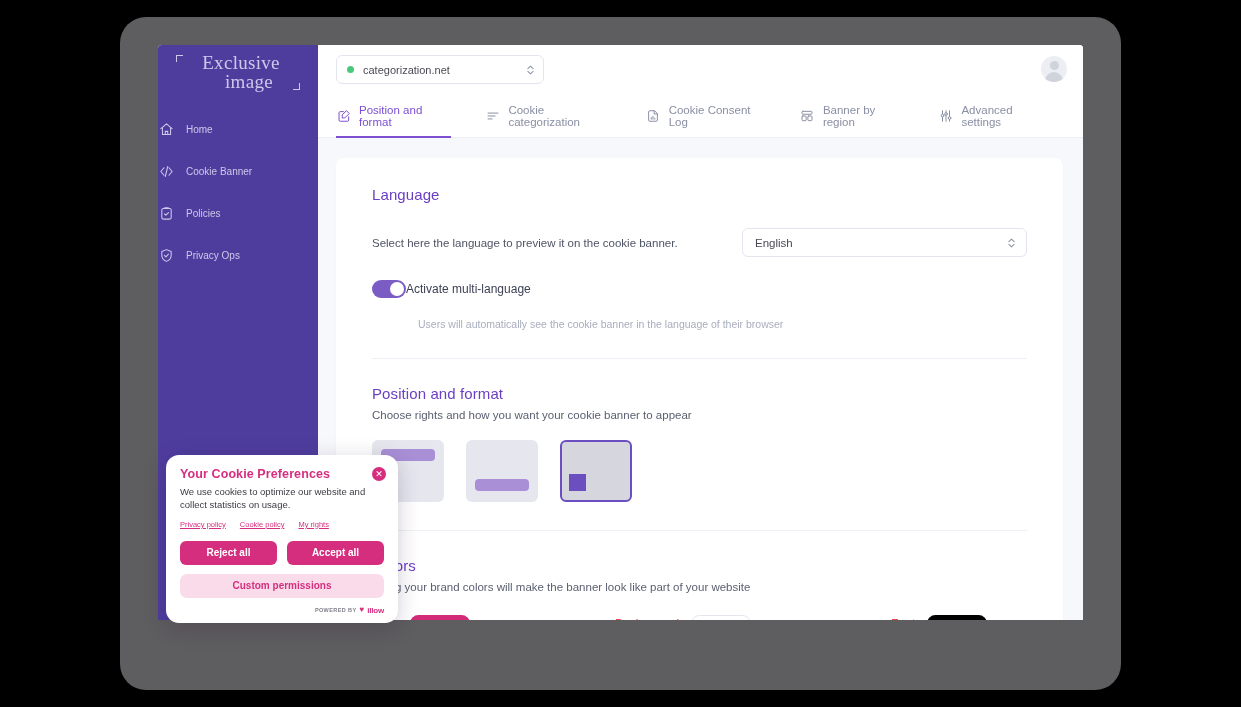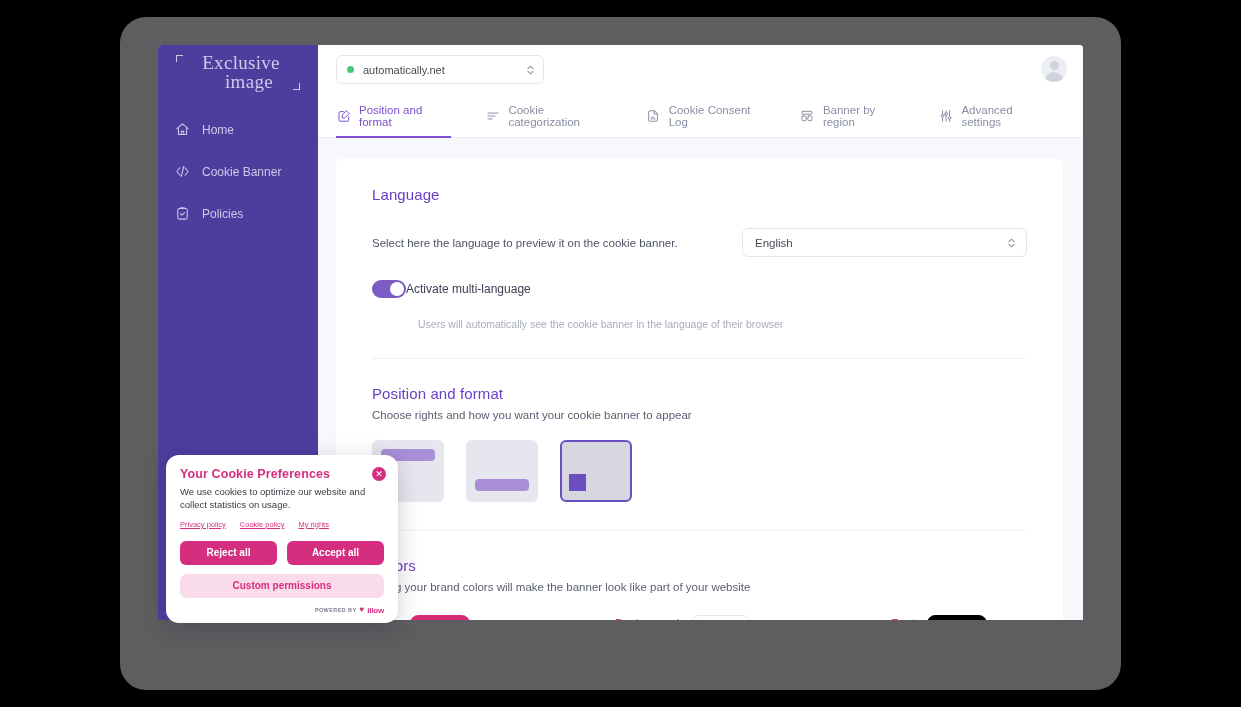--- a/index.html
+++ b/index.html
@@ -53,23 +53,23 @@
     border-color: #cfc8ea;
     border-style: solid;
   }
   .logo-bracket.tl { left: 18px; top: 2px; border-width: 1px 0 0 1px; }
   .logo-bracket.br { right: 18px; bottom: 2px; border-width: 0 1px 1px 0; }
 
   .nav-list { margin-top: 22px; }
   .nav-item {
     display: flex; align-items: center;
     height: 32px;
-    padding-left: 16px;
+    padding-left: 0;
     color: #cfc8ea;
-    font-size: 12px;
+    font-size: 10px;
     margin-bottom: 0;
     cursor: pointer;
   }
   .nav-item + .nav-item { margin-top: 10px; }
   .nav-icon {
     width: 17px; height: 17px;
     margin-right: 11px;
     display: flex; align-items: center; justify-content: center;
     flex: none;
   }
@@ -346,29 +346,38 @@
         <span class="nav-icon">
           <svg viewBox="0 0 24 24" fill="none" stroke="#cfc8ea" stroke-width="1.7" stroke-linecap="round" stroke-linejoin="round">
             <rect x="4.5" y="4" width="15" height="17" rx="2.5"></rect>
             <path d="M9 4V2.8h6V4"></path>
               <path d="M8.8 12.5l2.2 2.2 4.2-4.2"></path>
           </svg>
         </span>
         <span class="nav-label">Policies</span>
       </div>
 
+      <div class="nav-item">
+        <span class="nav-icon">
+          <svg viewBox="0 0 24 24" fill="none" stroke="#cfc8ea" stroke-width="1.7" stroke-linecap="round" stroke-linejoin="round">
+            <path d="M12 2.6 4.5 5.6v6c0 5 3.2 8.2 7.5 9.8 4.3-1.6 7.5-4.8 7.5-9.8v-6z"></path>
+            <path d="M8.8 11.8l2.3 2.3 4-4.2"></path>
+          </svg>
+        </span>
+        <span class="nav-label">Privacy Ops</span>
+      </div>
     </nav>
   </aside>
 
   <section id="main">
 
     <div id="topbar">
       <div id="domain-select">
         <span id="status-dot"></span>
-        <span id="domain-name">automatically.net</span>
+        <span id="domain-name">categorization.net</span>
         <span class="chev-stack">
           <svg viewBox="0 0 10 16" width="9" height="14" fill="none" stroke="#9296a8" stroke-width="1.3" stroke-linecap="round" stroke-linejoin="round">
             <path d="M2 6.5 5 3.5l3 3"></path>
               <path d="M2 9.5 5 12.5l3-3"></path>
           </svg>
         </span>
       </div>
       <div id="avatar">
         <span class="av-head"></span>
         <span class="av-body"></span>

